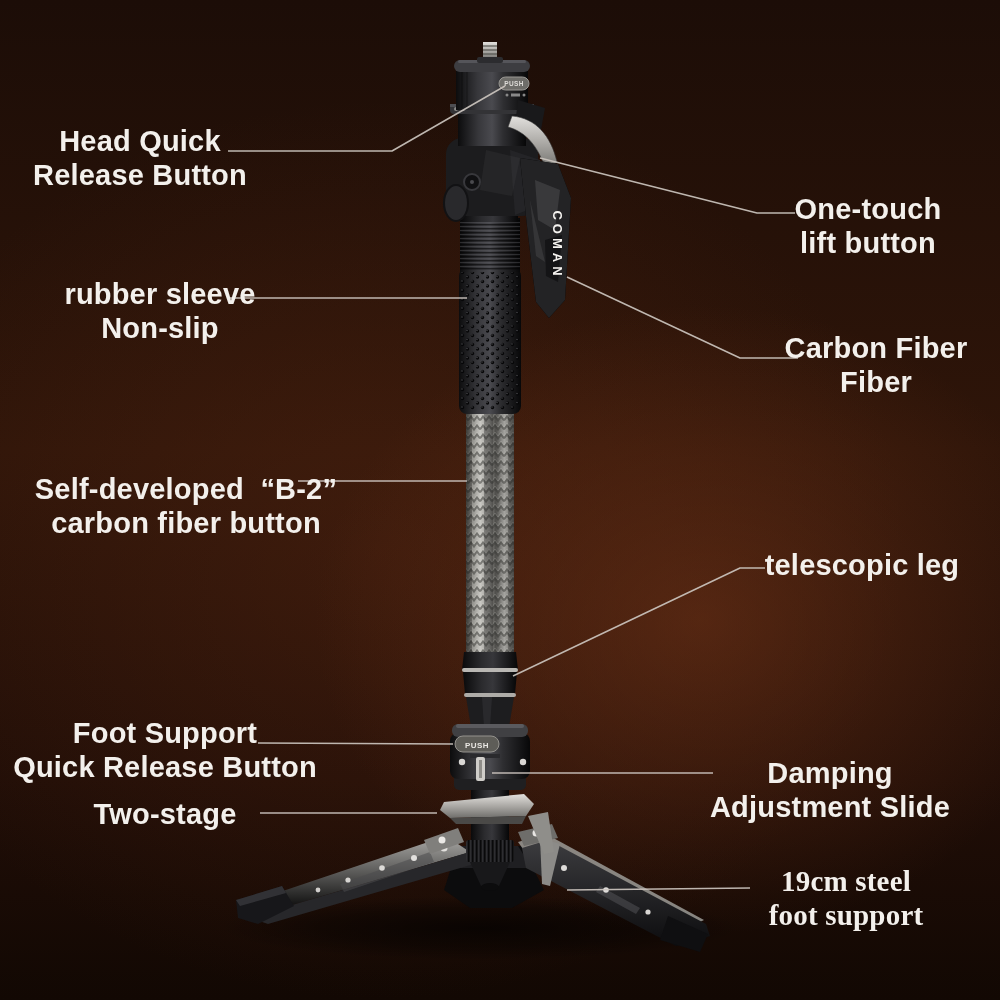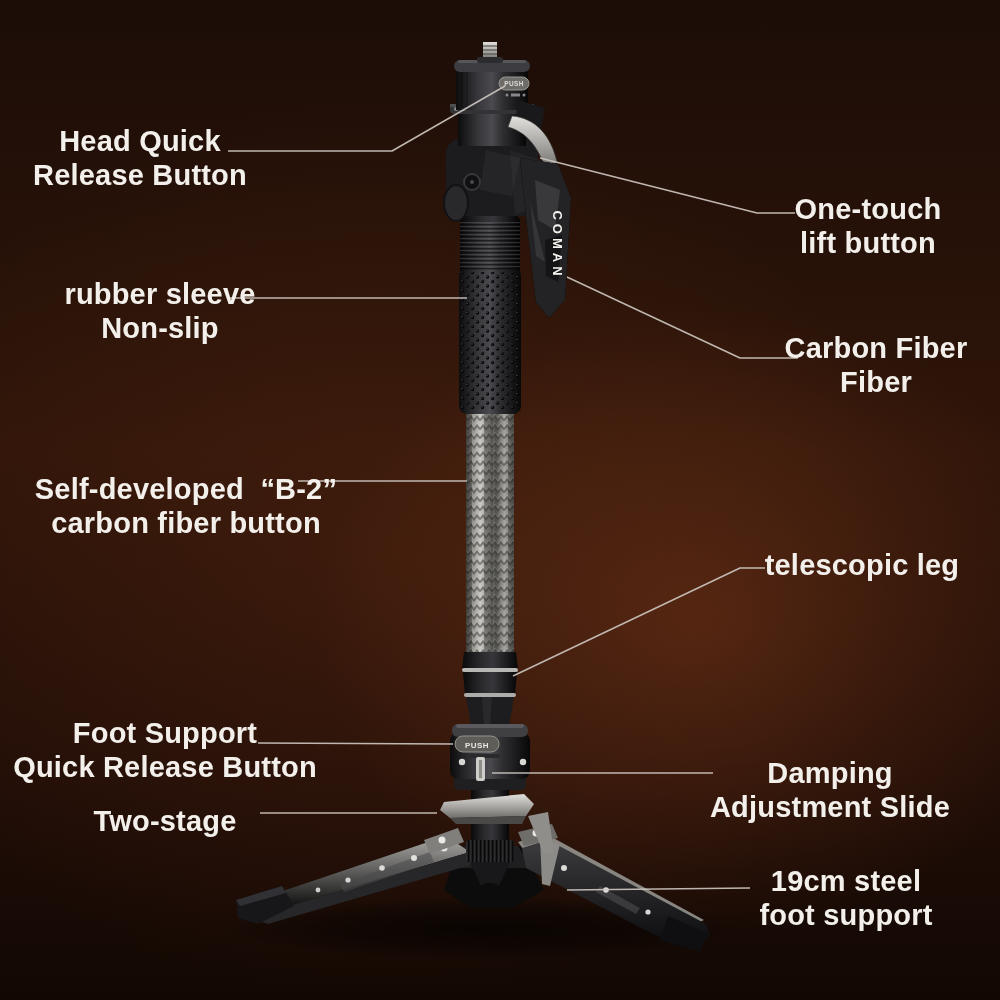--- a/index.html
+++ b/index.html
@@ -275,22 +275,22 @@
   <div class="callout" style="left:5px;top:716px;width:320px;">
     <span>Foot Support</span>
     <span>Quick Release Button</span>
   </div>
 
   <div class="callout" style="left:700px;top:756px;width:260px;">
     <span>Damping</span>
     <span>Adjustment Slide</span>
   </div>
 
-  <div class="callout" style="left:5px;top:797px;width:320px;margin-top:7px;">
+  <div class="callout" style="left:5px;top:797px;width:320px;">
     <span>Two-stage</span>
   </div>
 
-  <div class="callout" style="left:726px;top:864px;width:240px;">
+  <div class="callout" style="left:726px;top:864px;width:240px;font-family:Liberation Serif, serif;">
     <span>19cm steel</span>
     <span>foot support</span>
   </div>
 
 </div>
 
 </body></html>

